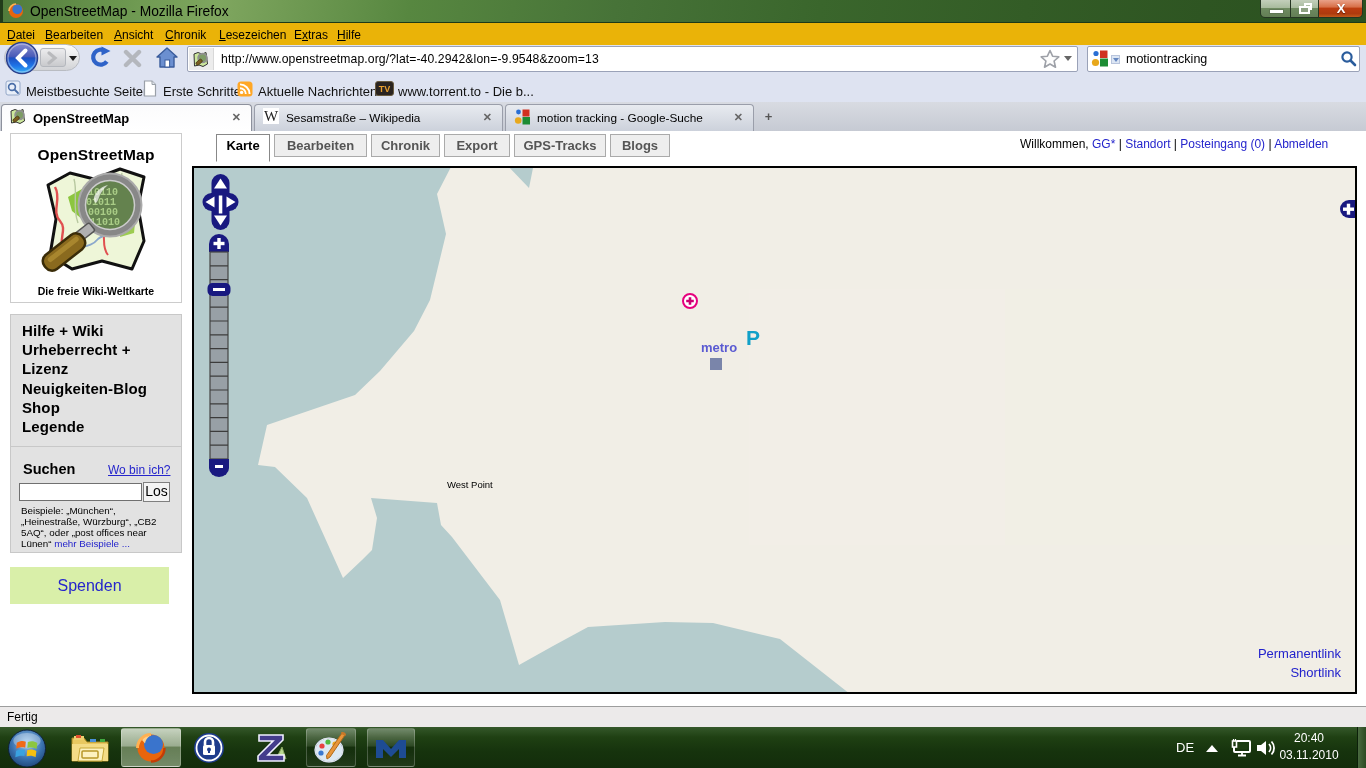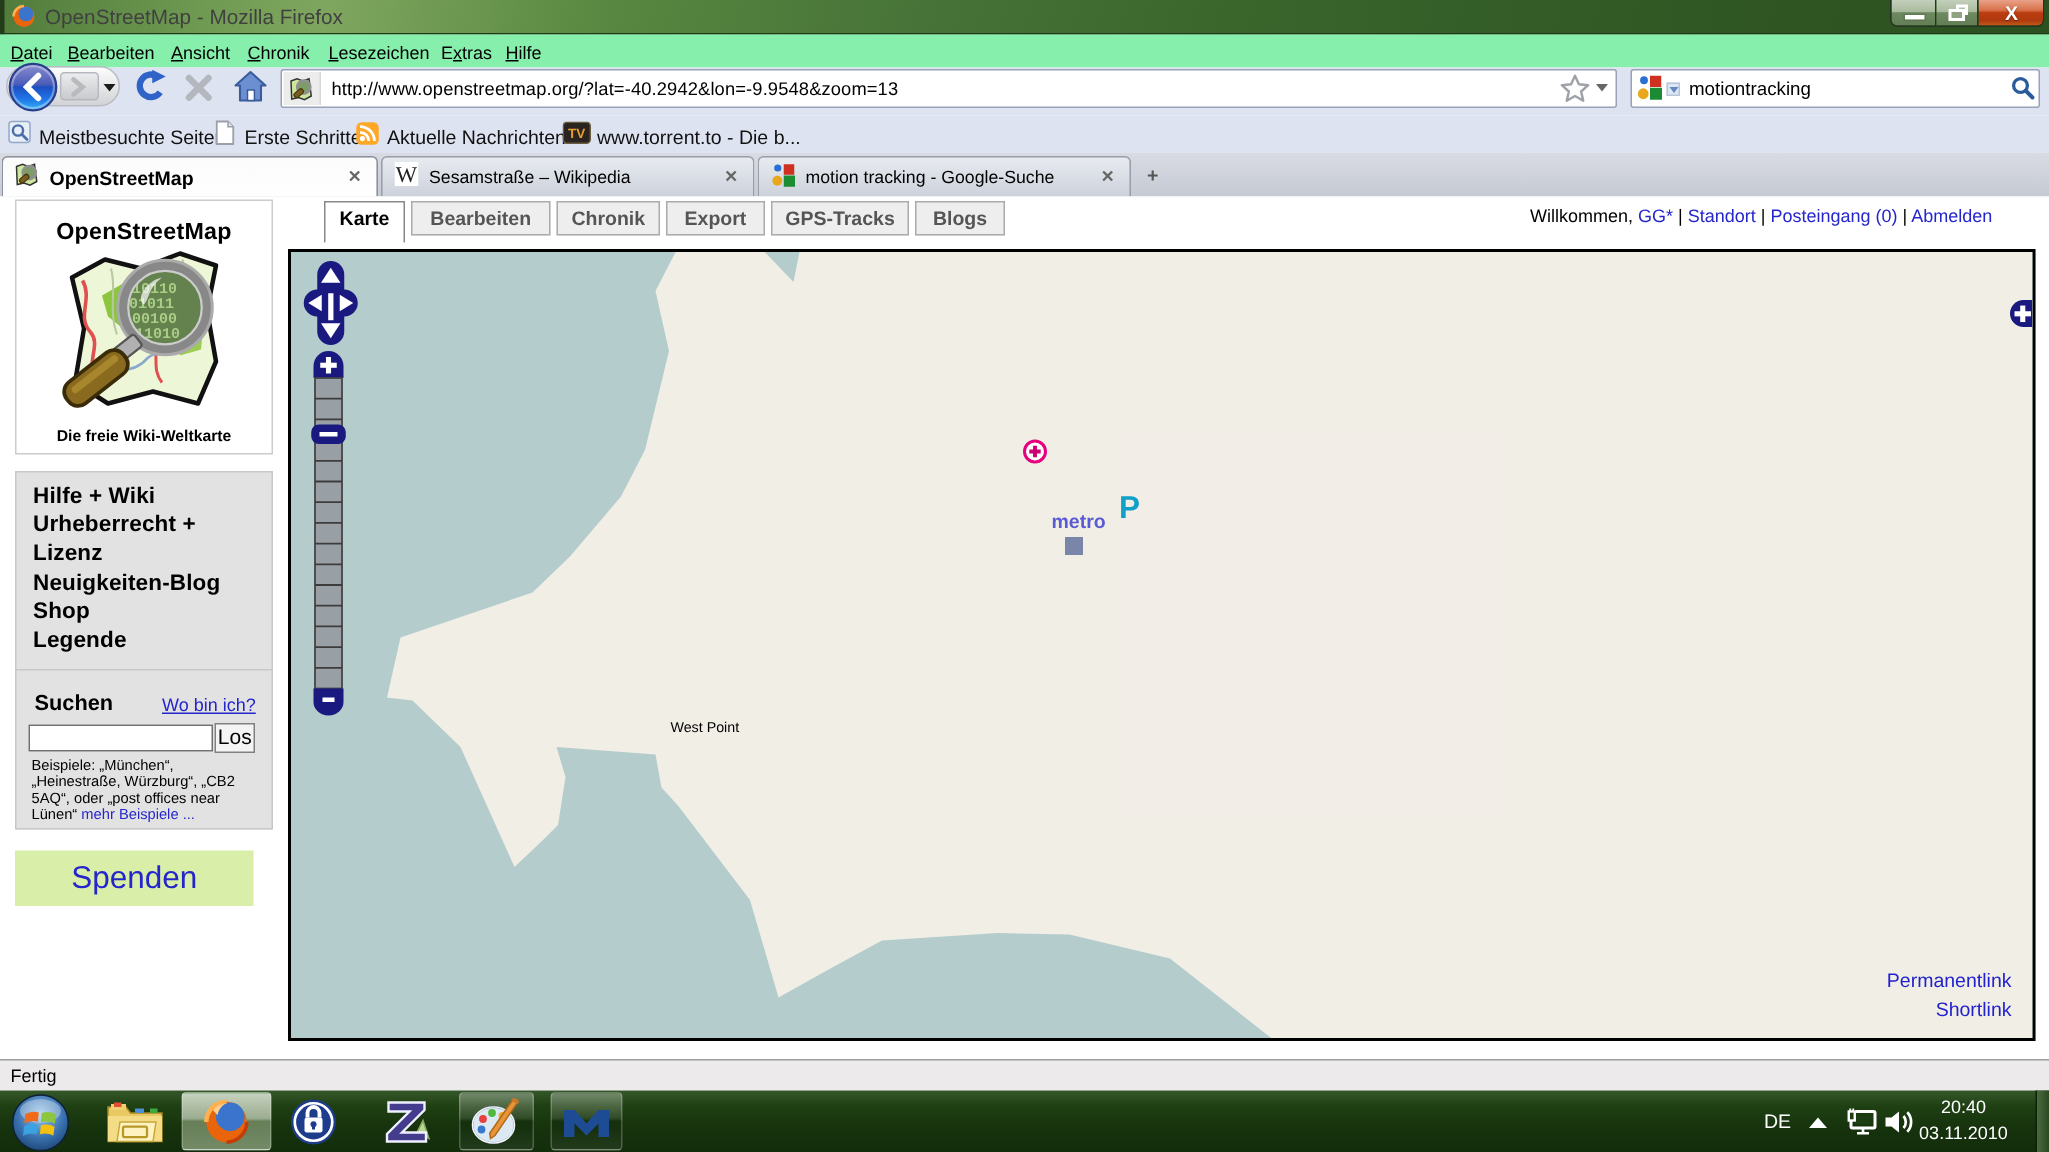--- a/index.html
+++ b/index.html
@@ -4,34 +4,34 @@
 <style>
 * { margin:0; padding:0; box-sizing:border-box; }
 html,body { width:1366px; height:768px; overflow:hidden; font-family:"Liberation Sans", sans-serif; }
 #screen { position:relative; width:1366px; height:768px; background:#fff; }
 .abs { position:absolute; }
 .blue { color:#2525cc; }
 
 #titlebar { left:0; top:0; width:1366px; height:23px;
   background:linear-gradient(100deg,#507b3a 0%,#6f9a52 10%,#7fa65f 16%,#578740 30%,#477338 45%,#3a662c 60%,#335c26 75%,#2e5522 88%,#2b5120 100%); }
 #titlebar::after { content:""; position:absolute; left:0; bottom:0; width:100%; height:1px; background:#1e3a17; }
-#titletext { left:30px; top:4px; font-size:13.8px; color:#404040;text-align:center; }
+#titletext { left:30px; top:4px; font-size:13.8px; color:#000000;text-align:center; }
 .winbtn { top:0; height:18px; border:1px solid #253522; border-top:none; }
 #btnmin { left:1260px; width:31px; border-radius:0 0 0 5px;
   background:linear-gradient(#c3cfbb 0%,#a9bb9e 45%,#6e8a60 50%,#637e55 100%); }
 #btnmax { left:1291px; width:28px; border-left:none;
   background:linear-gradient(#c3cfbb 0%,#a9bb9e 45%,#6e8a60 50%,#637e55 100%); }
 #btnclose { left:1319px; width:44px; border-left:none; border-radius:0 0 5px 0;
   background:linear-gradient(#e9a188 0%,#d8714a 40%,#bc3c10 50%,#ae3a0e 80%,#c25a1a 100%); }
 #minglyph { left:9px; top:10px; width:13px; height:3px; background:#fff; outline:1px solid #44504040; }
 #maxg1 { left:8px; top:6px; width:11px; height:8px; border:2px solid #fff; background:#8fa383; z-index:2;}
 #maxg2 { left:13px; top:3px; width:8px; height:7px; border:2px solid #fff; }
 #closeglyph { left:0; top:1px; width:44px; text-align:center; font-size:13px; font-weight:bold; color:#fff; text-shadow:0 1px 1px #401000a0;}
 
-#menubar { left:0; top:23px; width:1366px; height:22px; background:#86efac; font-size:12px; color:#000; }
+#menubar { left:0; top:23px; width:1366px; height:22px; background:#eab308; font-size:12px; color:#000; }
 #menubar span.m { position:absolute; top:5px; }
 #menubar u { text-decoration:underline; }
 #navbar { left:0; top:45px; width:1366px; height:32px; background:#dee3f1; }
 #bookbar { left:0; top:77px; width:1366px; height:25px; background:#dee3f1; font-size:11.5px; }
 #urlbar { left:187px; top:46px; width:891px; height:26px; background:#fff; border:1px solid #9aa2b8; border-radius:2px; }
 #urlfav { left:189px; top:48px; width:25px; height:22px; background:#ececec; border-right:1px solid #d8d8d8; }
 #urltext { left:221px; top:52px; font-size:12.2px; color:#000; white-space:nowrap; letter-spacing:0.1px;}
 #searchbox { left:1087px; top:46px; width:273px; height:26px; background:#fff; border:1px solid #9aa2b8; border-radius:2px; }
 #searchtext { left:1126px; top:52px; font-size:12.5px; color:#000; }
 .bkitem { position:absolute; top:84px; font-size:11.5px; font-size:13px; color:#111; white-space:nowrap;}
@@ -43,21 +43,21 @@
 #tab3 { left:505px; width:249px; background:linear-gradient(#e8ebf0,#ccd1db); }
 .btab .tlabel { position:absolute; left:31px; top:6px; white-space:nowrap; }
 .btab .tclose { position:absolute; right:10px; top:6px; color:#666; font-size:11px; font-weight:bold;}
 #newtab { left:760px; top:8px; width:17px; height:15px; color:#555; font-size:13px; text-align:center; line-height:14px; font-weight:bold;}
 
 #page { left:0; top:131px; width:1366px; height:575px; background:#fff; }
 .sbox { position:absolute; left:10px; width:172px; background:#e2e2e2; border:1px solid #c8c8c8; }
 #logobox { top:2px; height:170px; background:#fff; border:1px solid #ccc; }
 #sidelinks { top:183px; height:138px; font-weight:bold; font-size:15px; padding:6px 0 0 11px; line-height:19.2px; color:#000; letter-spacing:0.1px;}
 #sidesearch { top:315px; height:107px; }
-#spenden { top:436px; left:10px; width:159px; height:37px; background:#d9efa9; text-align:center; font-size:21px; color:#2525cc; line-height:37px; }
+#spenden { top:436px; left:10px; width:159px; height:37px; background:#d9efa9; text-align:center; font-size:16px; color:#2525cc; line-height:37px; }
 
 .osmtab { position:absolute; top:3px; height:23px; border:1px solid #aaa; background:#eee; font-weight:bold; font-size:13px; color:#555; text-align:center; line-height:22px; }
 #osmtab1 { background:#fff; border-color:#888; border-bottom-color:#fff; color:#000; height:28px; z-index:2; }
 
 #map { left:192px; top:35px; width:1165px; height:528px; border:2px solid #000; background:#b5cccd; overflow:hidden;}
 #statusbar { left:0; top:706px; width:1366px; height:21px; background:#eceaea; border-top:1px solid #9d9d9d; font-size:12px; }
 #taskbar { left:0; top:727px; width:1366px; height:41px;
   background:linear-gradient(#35582a 0%,#1f4013 25%,#16330d 60%,#132d0b 100%); }
 .tbtn { position:absolute; top:1px; height:39px; border:1px solid #ffffff38; border-radius:3px;
   background:linear-gradient(#ffffff50,#ffffff18 45%,#00000020 50%,#ffffff10); }

